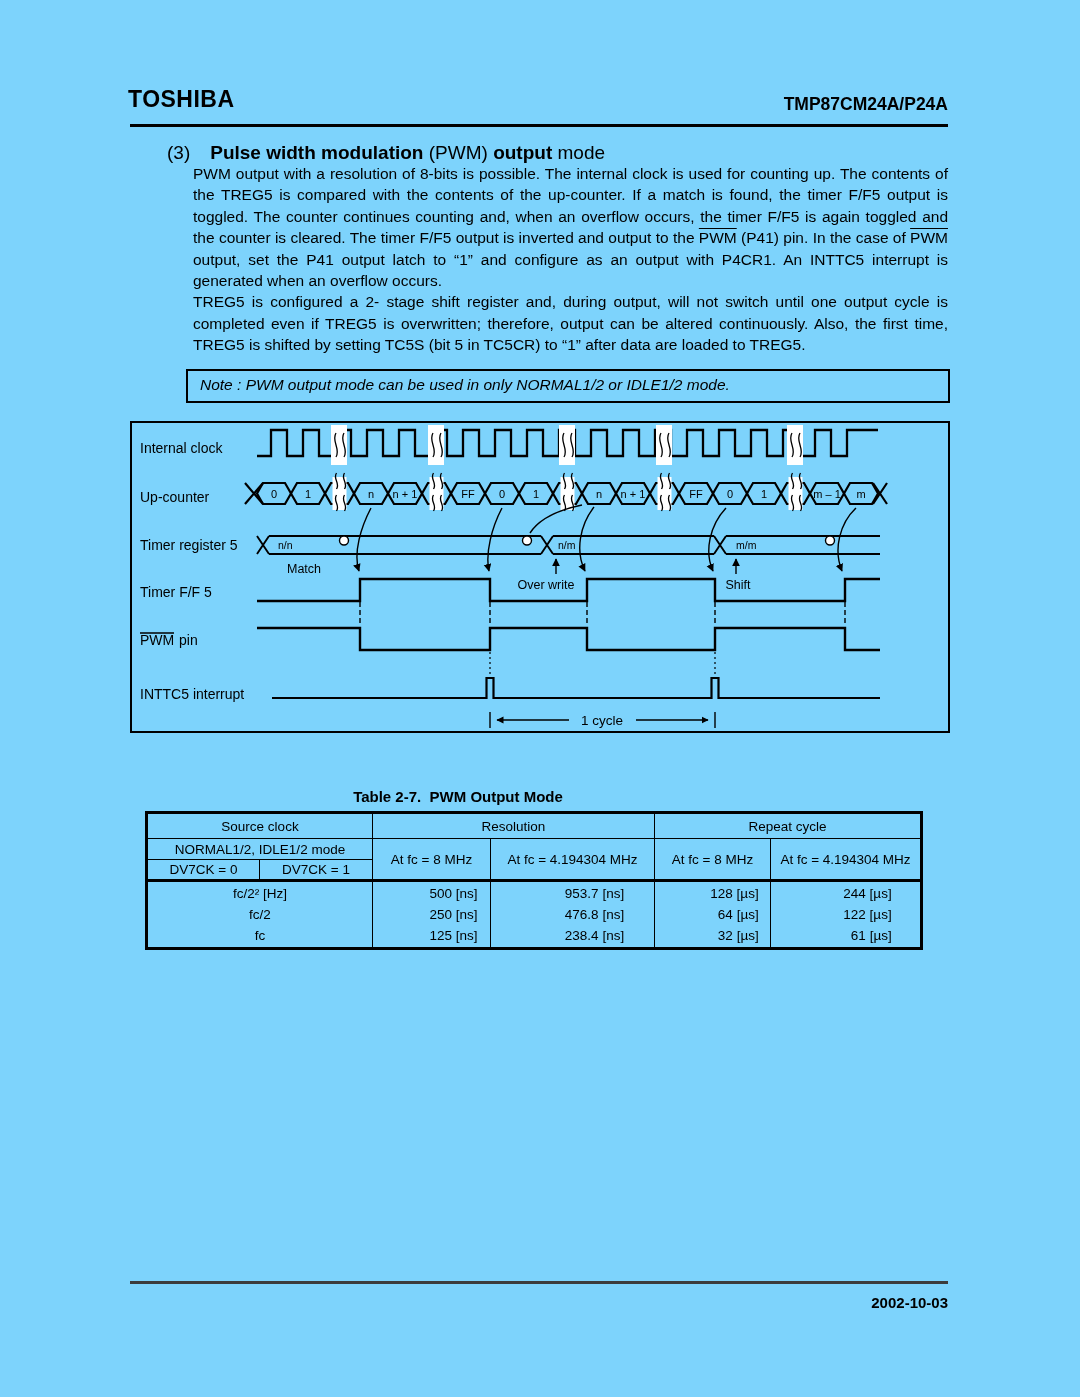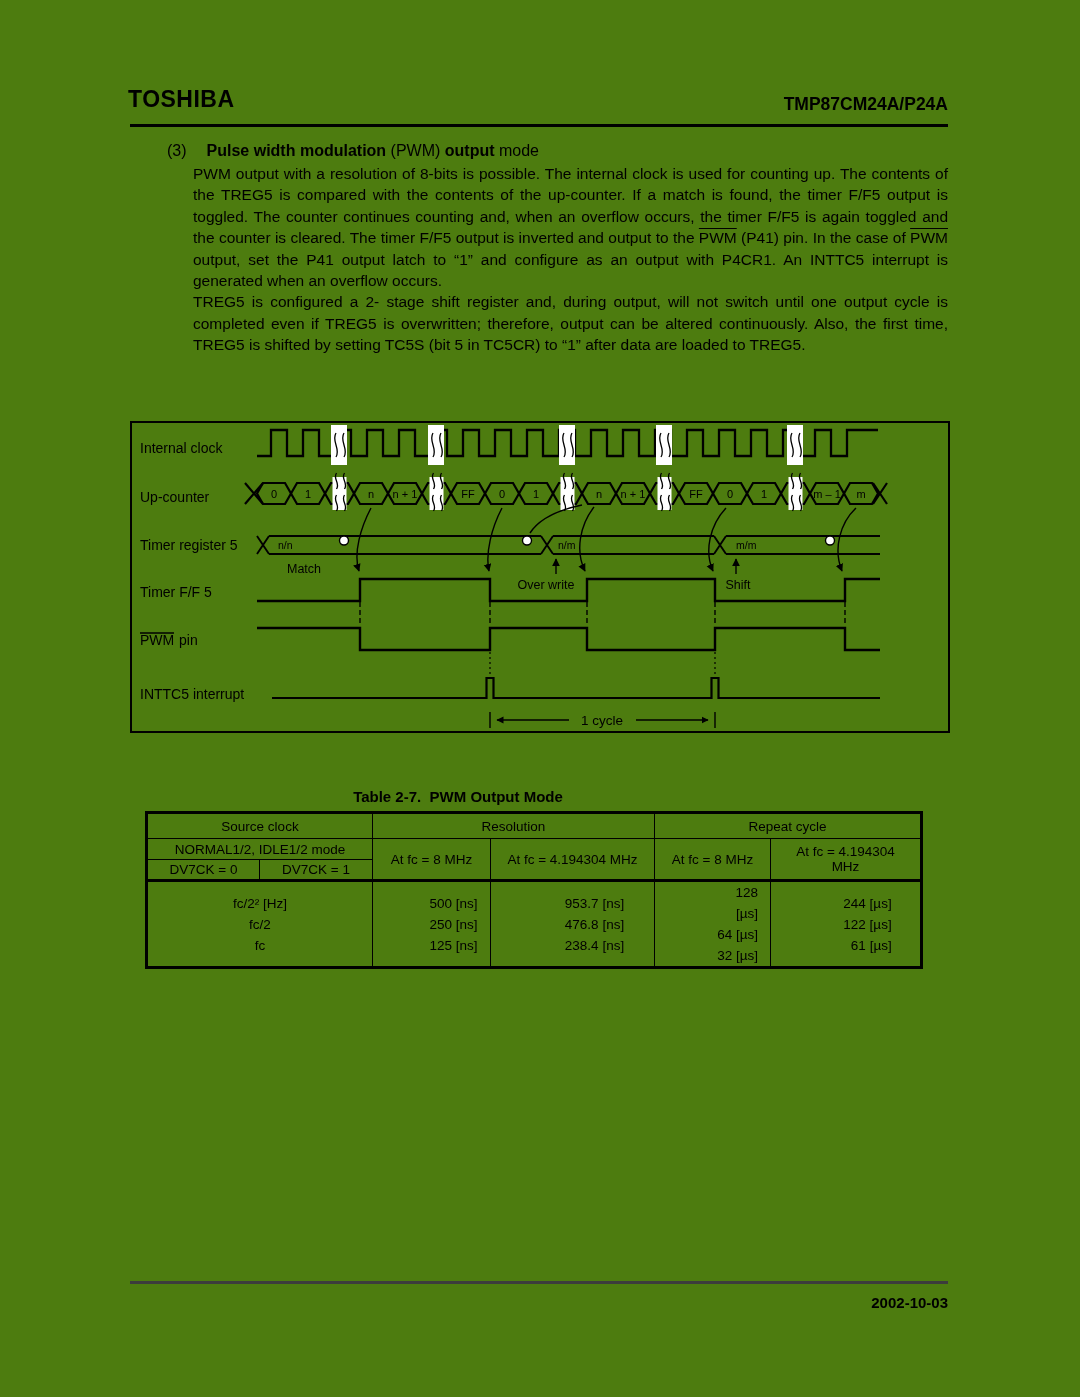--- a/index.html
+++ b/index.html
@@ -1,35 +1,35 @@
 <!DOCTYPE html>
 <html><head>
 <meta charset="utf-8">
 <style>
   html,body{margin:0;padding:0;background:#e8e8e8;}
-  #page{position:relative;width:1080px;height:1397px;background:#4d7c0f;margin:0 auto;
+  #page{position:relative;width:1080px;height:1397px;background:#7dd3fc;margin:0 auto;
         font-family:"Liberation Sans",sans-serif;color:#000;overflow:hidden;}
   .abs{position:absolute;}
   .brand{left:128px;top:86px;font-size:23px;font-weight:bold;letter-spacing:0.5px;}
   .part{right:132px;top:94px;font-size:17.5px;font-weight:bold;}
   .top-rule{left:130px;top:124px;width:818px;height:3px;background:#000;}
-  .heading{left:167px;top:142px;font-size:16px;}
+  .heading{left:167px;top:142px;font-size:19px;}
   .heading .num{margin-right:20px;}
   .bodytext{left:193px;top:163px;width:755px;font-size:15.5px;line-height:21.4px;text-align:justify;}
   .bodytext p{margin:0;}
   .note-box{left:186px;top:369px;width:736px;border:2px solid #000;padding:5px 12px 7px 12px;
             font-size:15.5px;font-style:italic;}
   .figure-box{left:130px;top:421px;width:816px;height:308px;border:2px solid #000;}
   .figure-box svg{display:block;}
   svg text{font-family:"Liberation Sans",sans-serif;fill:#000;}
   .fig-caption{left:0;top:751px;width:1080px;text-align:center;font-size:15px;font-weight:bold;white-space:pre;}
   .tbl-title{left:0;top:788px;width:916px;text-align:center;font-size:15px;font-weight:bold;white-space:pre;}
   table.pwm{position:absolute;left:145px;top:811px;border-collapse:collapse;table-layout:fixed;
             font-size:13.5px;}
-  table.pwm td{border:1.5px solid #000;text-align:center;vertical-align:middle;padding:0 12px;}
+  table.pwm td{border:1.5px solid #000;text-align:center;vertical-align:middle;padding:0 4px;}
   table.pwm{border:3px solid #000;}
   table.pwm tr.body-row td{border-top:3px solid #000;}
   .stack div{line-height:21px;}
   .stack{display:inline-block;}
   .stack.ta-l{text-align:center;}
   .stack.ta-r{text-align:right;margin-left:44px;}
   .foot-rule{left:130px;top:1281px;width:818px;height:3px;background:#3c3c3c;}
   .page-num{left:0;top:1294px;width:1080px;text-align:center;font-size:15px;font-weight:bold;}
   .date{right:132px;top:1294px;font-size:15px;font-weight:bold;}
 </style>
@@ -44,20 +44,23 @@
 
   <div class="abs heading">
     <span class="num">(3)</span><span><span style="font-weight: bold;">Pulse width modulation</span><span> (PWM) </span><span style="font-weight: bold;">output</span><span> mode</span></span>
   </div>
 
   <div class="abs bodytext">
     <p><span>PWM output with a resolution of 8-bits is possible.  The internal clock is used for counting up.  The contents of the TREG5 is compared with the contents of the up-counter.  If a match is found, the timer F/F5 output is toggled.  The counter continues counting and, when an overflow occurs, the timer F/F5 is again toggled and the counter is cleared.  The timer F/F5 output is inverted and output to the </span><span style="text-decoration: overline;">PWM</span><span> (P41) pin.  In the case of </span><span style="text-decoration: overline;">PWM</span><span> output, set the P41 output latch to “1” and configure as an output with P4CR1.  An INTTC5 interrupt is generated when an overflow occurs.</span></p>
     <p><span>TREG5 is configured a 2- stage shift register and, during output, will not switch until one output cycle is completed even if TREG5 is overwritten; therefore, output can be altered continuously.  Also, the first time, TREG5 is shifted by setting TC5S (bit 5 in TC5CR) to “1” after data are loaded to TREG5.</span></p>
   </div>
 
+  <div class="abs note-box">
+    <span>Note :  PWM output mode can be used in only NORMAL1/2 or IDLE1/2 mode.</span>
+  </div>
 
   <div class="abs figure-box">
     <svg id="tc" width="816" height="308" viewBox="0 0 816 308">
         <defs>
           <marker id="ah" orient="auto" markerWidth="8" markerHeight="8" refX="5" refY="2.75">
             <path d="M0,0 L5.5,2.75 L0,5.5 Z" fill="#000"></path>
           </marker>
         </defs>
         <text x="8" y="30" font-size="14" text-anchor="start">Internal clock</text>
         <text x="8" y="79" font-size="14" text-anchor="start">Up-counter</text>

